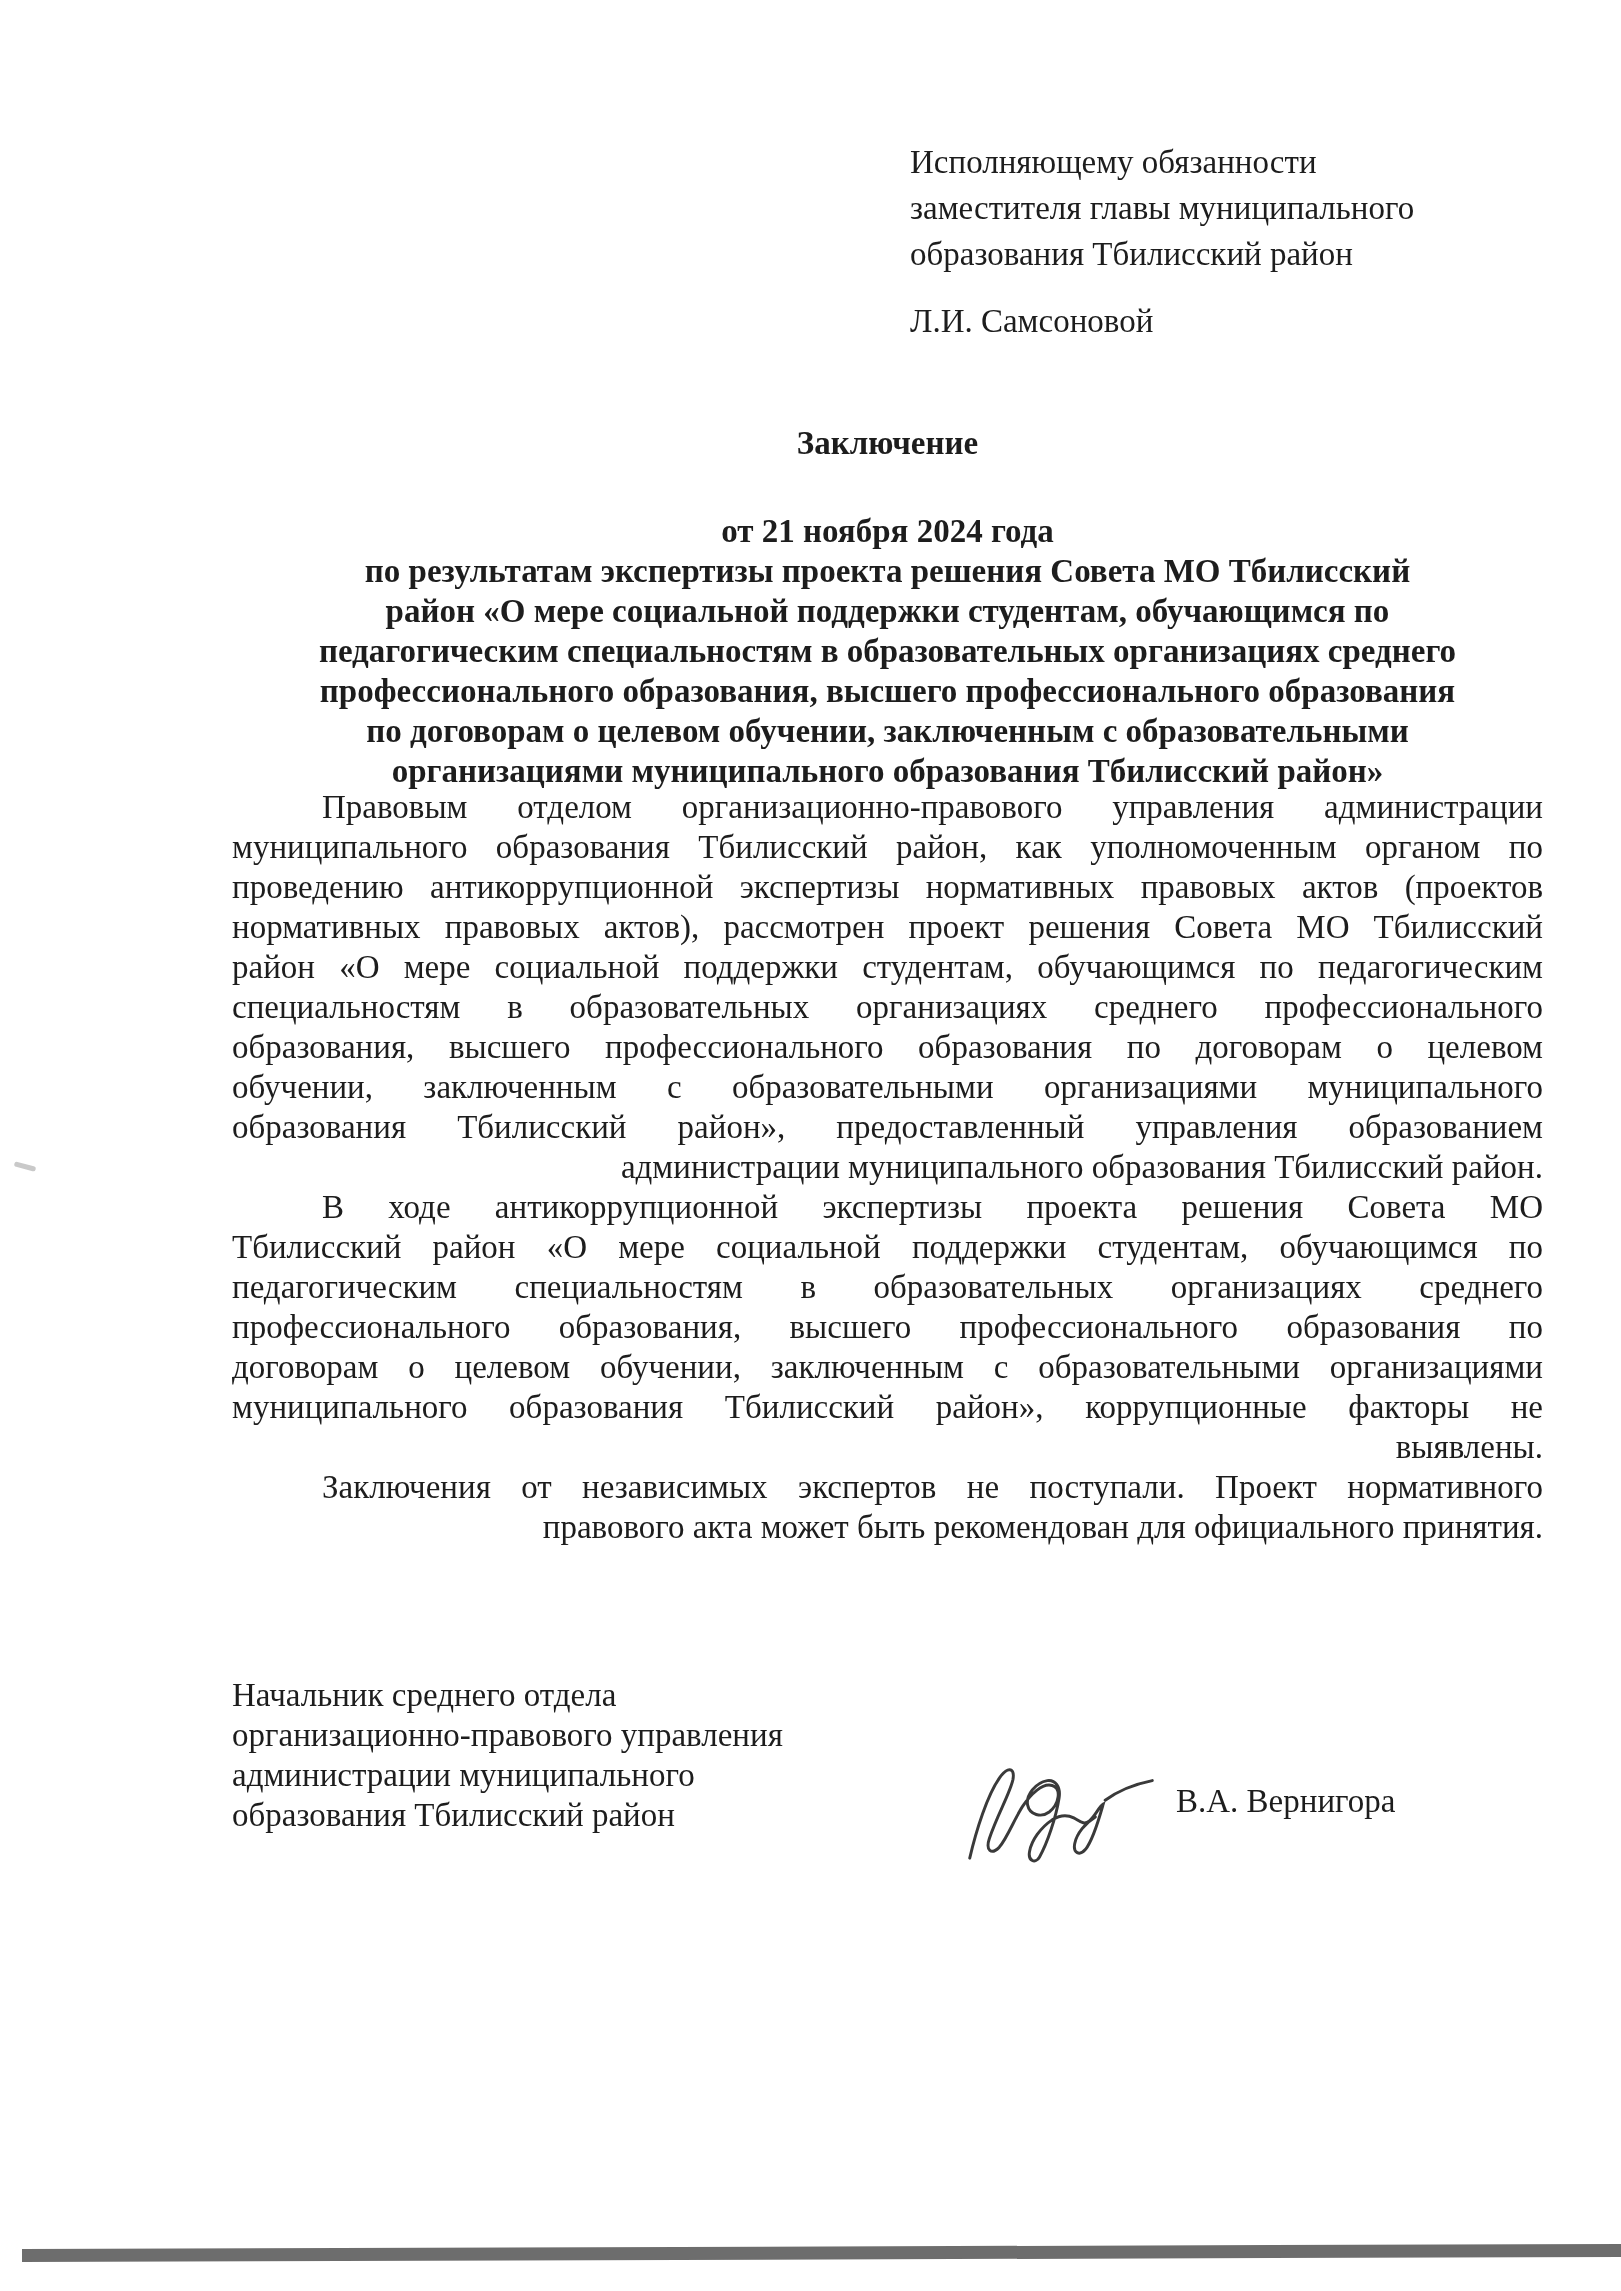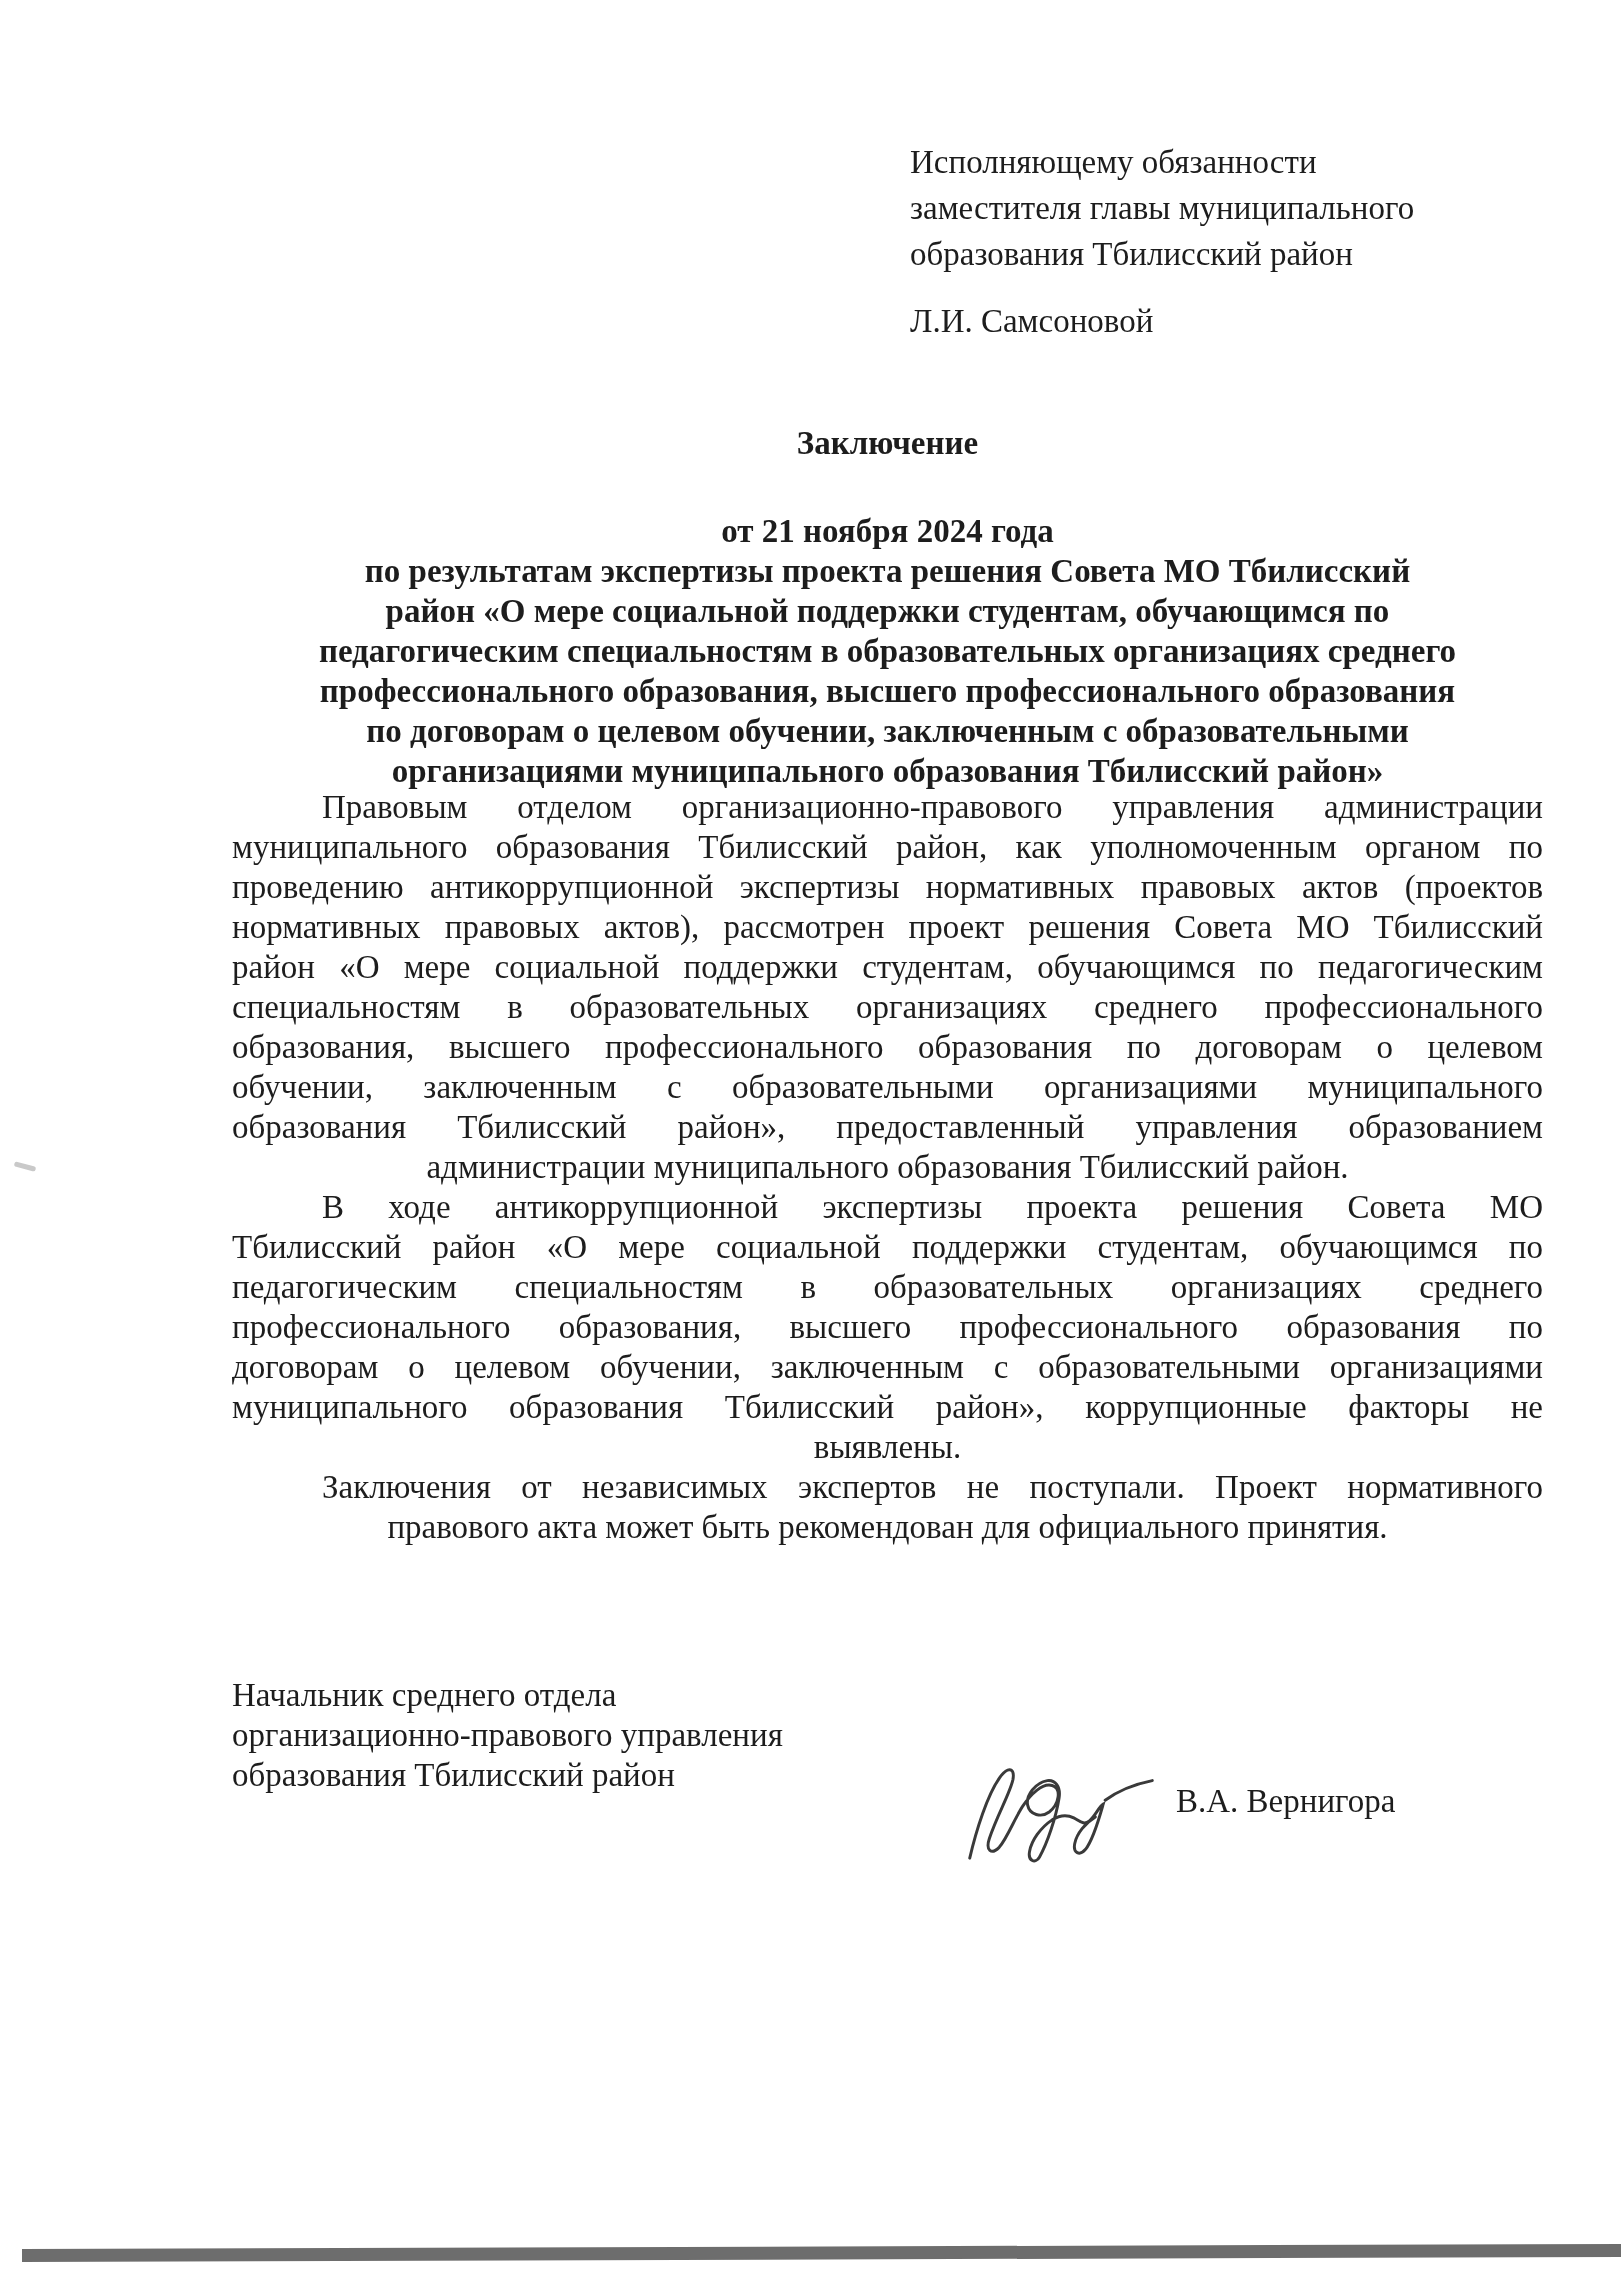--- a/index.html
+++ b/index.html
@@ -14,21 +14,21 @@
   .addressee-name { position:absolute; left:910px; top:298px; font-size:33px; line-height:46px; }
   
   .title-block {
     position:absolute; left:232px; top:423px; width:1311px;
     text-align:center; font-size:33px; line-height:40px; font-weight:bold;
   }
   .date-line { text-decoration-thickness:2.9px; text-underline-offset:5.9px;margin-top:48px; }
   
   .body-block { position:absolute; left:232px; top:787px; width:1311px; font-size:33px; line-height:40px; }
   .jline { text-align:justify; text-align-last:justify; }
-  .lline { text-align:center; }
+  .lline { text-align:right; }
   .indent { padding-left:90px; }
   
   .sign-pos { position:absolute; left:232px; top:1675px; font-size:33px; line-height:40px; }
   .sign-name { position:absolute; left:1176px; top:1781px; width:368px; font-size:33px; line-height:40px; text-align:left; }
   .sig { position:absolute; left:956px; top:1756px; }
   
   .scan-bar {
     position:absolute; left:21.6px; top:2249px; width:1666px; height:12.7px;
     background:#6d6d6d; transform:rotate(-0.18deg); transform-origin:left center;
   }
@@ -81,20 +81,21 @@
     <div class="jline">муниципального образования Тбилисский район», коррупционные факторы не</div>
     <div class="lline">выявлены.</div>
 
     <div class="jline indent">Заключения от независимых экспертов не поступали. Проект нормативного</div>
     <div class="lline">правового акта может быть рекомендован для официального принятия.</div>
   </div>
 
   <div class="sign-pos">
     <div>Начальник среднего отдела</div>
     <div>организационно-правового управления</div>
+    <div>администрации муниципального</div>
     <div>образования Тбилисский район</div>
   </div>
 
   <div class="sig">
     <svg width="211" height="113" viewBox="0 0 215 115" aria-hidden="true">
       <path d="M14,104 C20,78 32,38 46,20 C54,10 60,13 58,24 C55,38 42,60 34,84 C30,96 36,101 44,93 C52,84 60,63 68,51 C76,39 88,27 98,30 C108,33 105,49 95,57 C87,63 75,60 73,50 C71,40 81,27 93,25 C101,24 107,31 105,43 C102,62 93,89 85,103 C81,110 73,107 75,97 C77,86 86,73 98,65 C106,60 114,60 120,63 C126,66 130,71 136,66 C142,61 146,51 150,49 C146,63 140,85 132,95 C126,102 119,99 121,89 C123,79 132,68 142,62 M152,45 C163,37 180,29 200,25" stroke="#3a3a3a" stroke-width="3" fill="none" stroke-linecap="round"></path>
     </svg>
   </div>
 
   <div class="sign-name">В.А. Вернигора</div>

